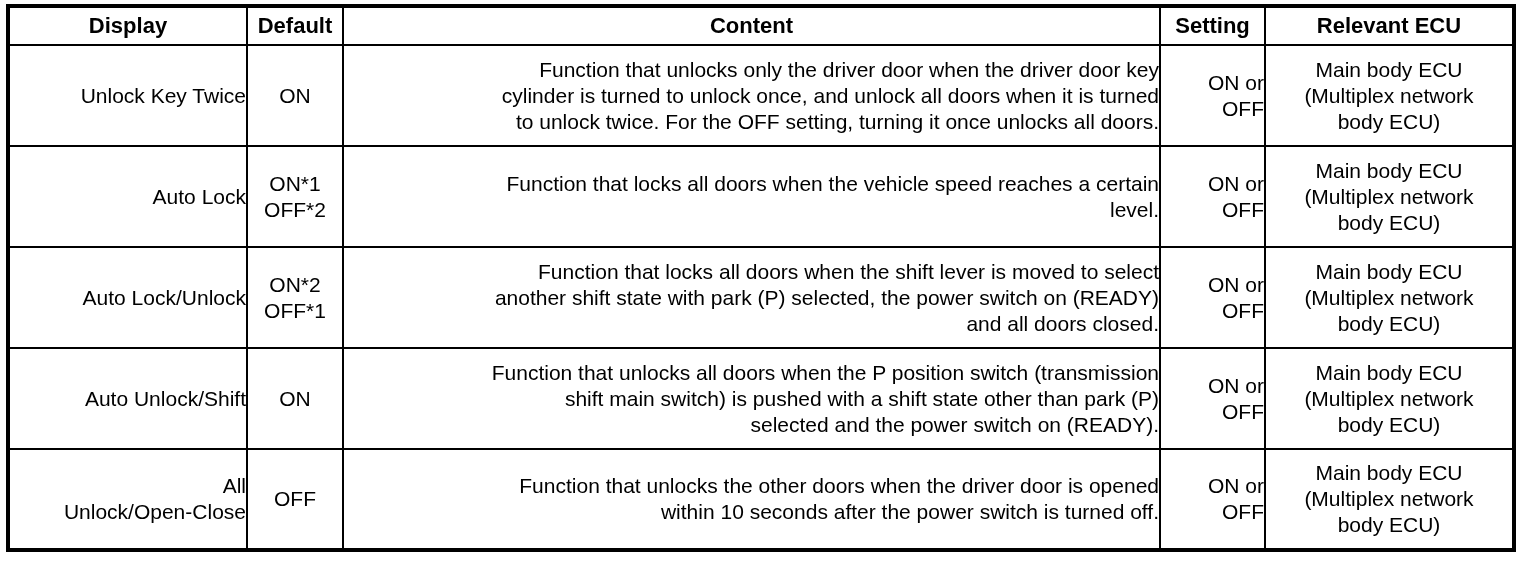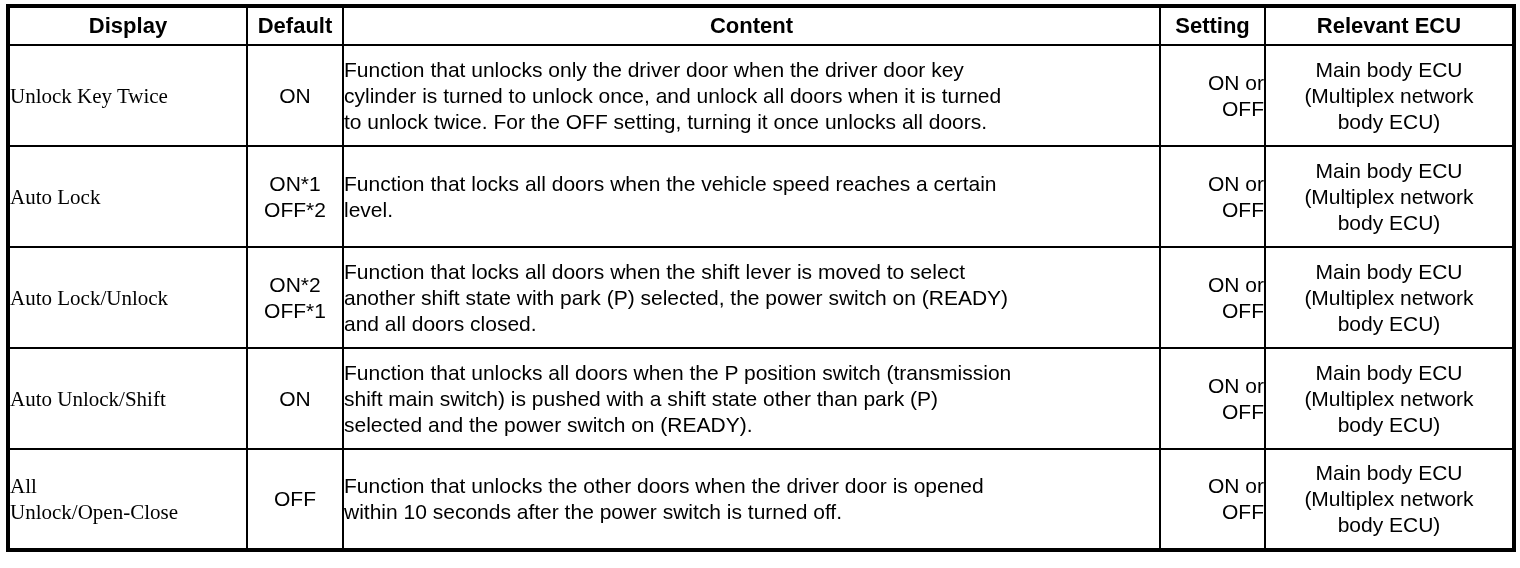--- a/index.html
+++ b/index.html
@@ -62,30 +62,29 @@
   
   tbody td {
     font-size: 21px;
     line-height: 26px;
     font-weight: normal;
   }
 
   tbody tr { height: 101px; }
 
   td.display-cell {
-    text-align: left;
+    text-align: right;
     padding: 2px 4px;
-    font-family: Liberation Serif, serif;
   }
   td.default-cell {
     text-align: center;
     padding: 2px 2px;
   }
   td.content-cell {
-    text-align: left;
+    text-align: right;
     padding: 4px 10px;
   }
   td.setting-cell {
     text-align: right;
     padding: 2px 2px;
   }
   td.ecu-cell {
     text-align: center;
     padding: 4px 6px;
   }

